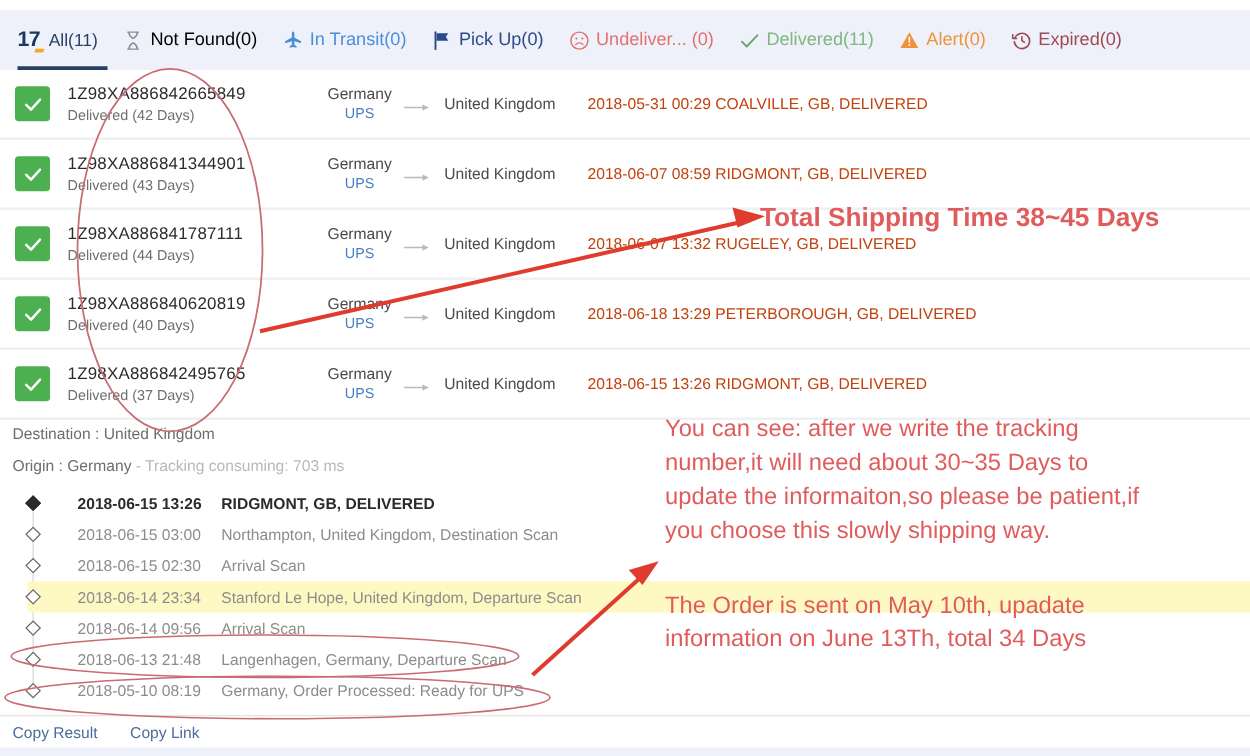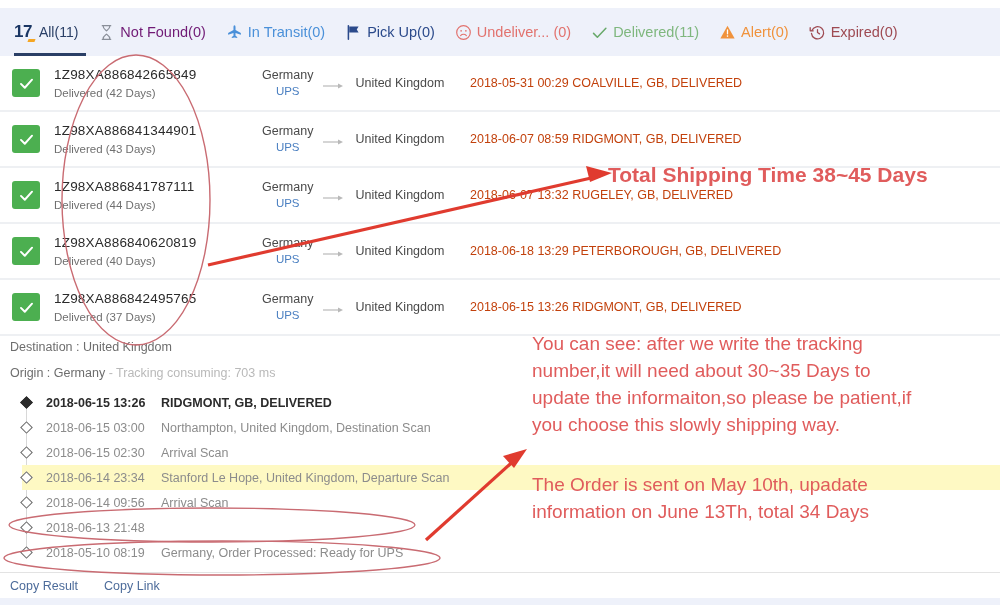--- a/index.html
+++ b/index.html
@@ -20,21 +20,21 @@
   }
   .tab {
     display: flex; align-items: center; gap: 5px;
     padding: 0 14px 0 6px; height: 48px;
     font-size: 14.5px; white-space: nowrap;
     position: relative; cursor: pointer;
   }
   .tab .lbl { line-height: 1; }
   .tab-all { color: #1f3b73; font-weight: 600; }
   .tab-all .lbl { font-weight: 400; color:#2a3f66; font-size: 14px;}
-  .tab-notfound { color: #701a75; }
+  .tab-notfound { color: #000000; }
   .tab-transit { color: #4a90d9; text-align: right; }
   .tab-pickup { color: #2b4a8b; }
   .tab-undeliv { color: #e2726e; }
   .tab-delivered { color: #7fb77e; }
   .tab-alert { color: #f0923c; }
   .tab-expired { color: #9e4a52; }
 
   .tab-underline {
     position: absolute; left: 6px; bottom: 0; height: 3px; width: 72px;
     background: #2a3f66;
@@ -88,21 +88,21 @@
     position: absolute; left: 26px; top: 12px; bottom: 14px;
     width: 1px; background: #d8d8d8;
   }
   .ev { position: relative; display: flex; align-items: center; height: 25px; font-size: 12.5px; }
   .ev.alt { background: #fef9c3; }
   .ev .dia {
     position: absolute; left: 0px; width: 9px; height: 9px;
     border: 1px solid #6a6a6a; transform: rotate(45deg); background: #fff;
   }
   .ev.first .dia { background: #2b2b2b; border-color: #2b2b2b; }
-  .ev .t { width: 115px; margin-left: 24px; color: #8c8c8c; }
+  .ev .t { width: 115px; margin-left: 40px; color: #8c8c8c; }
   .ev .d { color: #8c8c8c; }
   .ev.first .t, .ev.first .d { color: #2b2b2b; font-weight: 600; }
 
   .footlinks {
     position: absolute; left: 0; top: 572px; width: 1000px; height: 26px;
     border-top: 1px solid #e3e3e3; display: flex; align-items: center; gap: 26px;
     padding-left: 10px;
   }
   .footlinks a { font-size: 12.5px; color: #4c6b9a; text-decoration: none; cursor: pointer; }
   .botbar { position: absolute; left: 0; top: 598px; width: 1000px; height: 7px; background: #eef1fa; }
@@ -362,20 +362,21 @@
         <span class="d">Stanford Le Hope, United Kingdom, Departure Scan</span>
       </div>
       <div class="ev">
         <span class="dia"></span>
         <span class="t">2018-06-14 09:56</span>
         <span class="d">Arrival Scan</span>
       </div>
       <div class="ev">
         <span class="dia"></span>
         <span class="t">2018-06-13 21:48</span>
+        <span class="d">Langenhagen, Germany, Departure Scan</span>
       </div>
       <div class="ev">
         <span class="dia"></span>
         <span class="t">2018-05-10 08:19</span>
         <span class="d">Germany, Order Processed: Ready for UPS</span>
       </div>
     </div>
   </div>
 
   <div class="footlinks">

